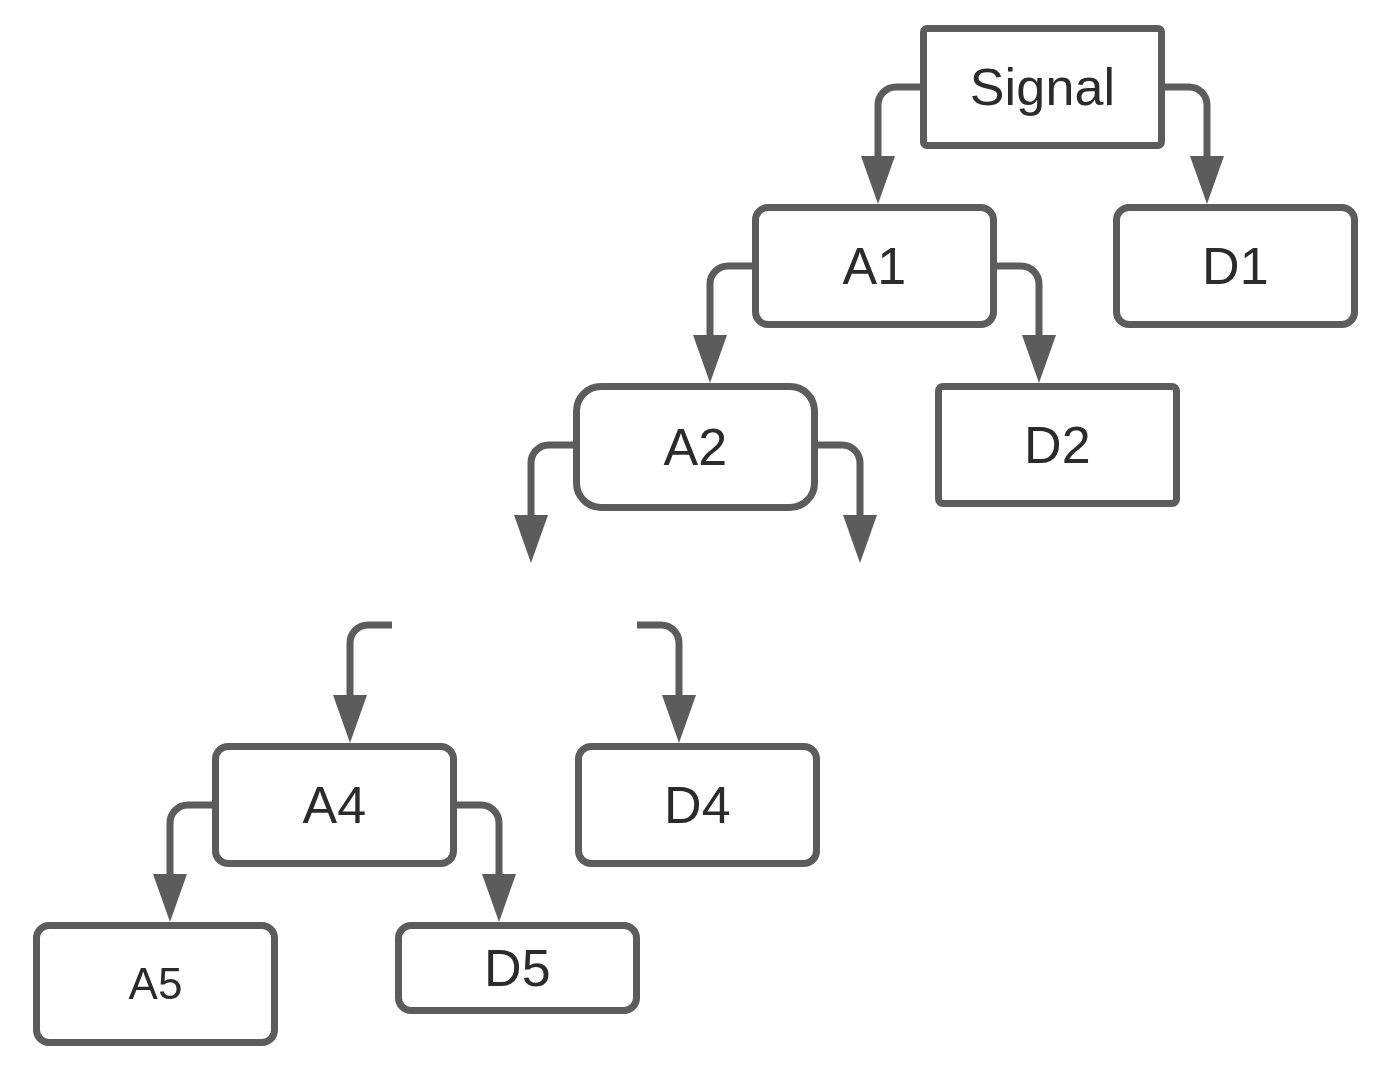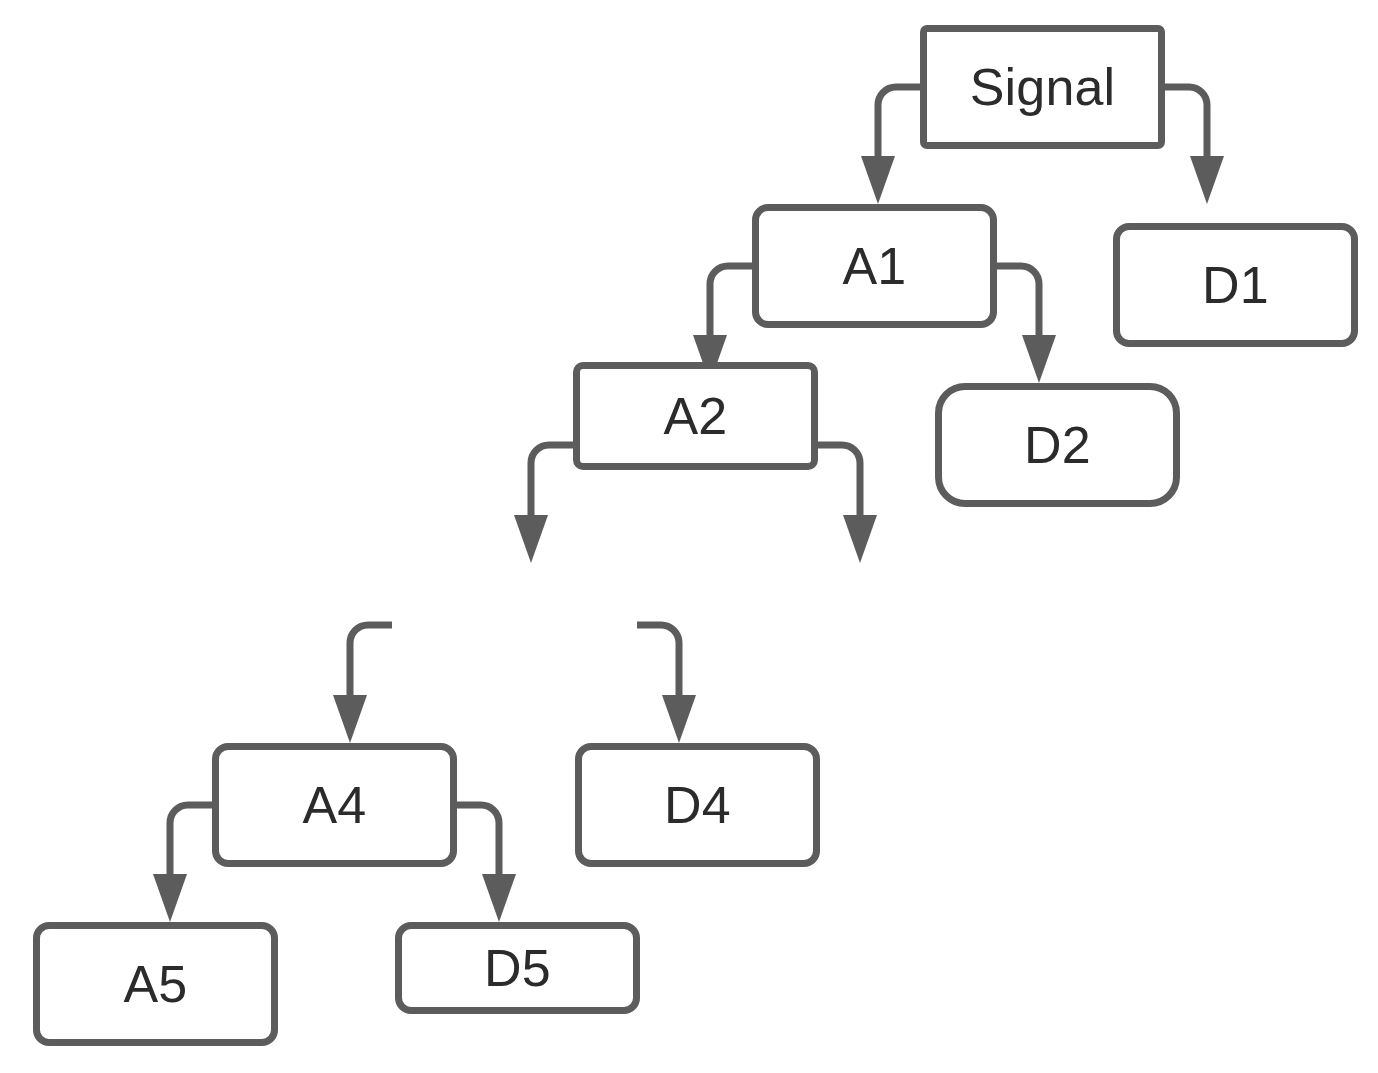--- a/index.html
+++ b/index.html
@@ -95,34 +95,34 @@
         <polygon points="482,874 516,874 499,922" fill="#5c5c5c"></polygon>
       </g>
     </svg>
 
 <div class="node-box" style="left: 920px; top: 25px; width: 245px; height: 124px; border-color: rgb(92, 92, 92); background: rgb(255, 255, 255); border-width: 7px; border-radius: 7px;">
       <span class="node-label" style="font-size: 52px; color: rgb(43, 43, 43);">Signal</span>
     </div>
     <div class="node-box" style="left: 752px; top: 204px; width: 245px; height: 124px; border-color: rgb(92, 92, 92); background: rgb(255, 255, 255); border-width: 7px; border-radius: 16px;">
       <span class="node-label" style="font-size: 52px; color: rgb(43, 43, 43);">A1</span>
     </div>
-    <div class="node-box" style="left: 1113px; top: 204px; width: 245px; height: 124px; border-color: rgb(92, 92, 92); background: rgb(255, 255, 255); border-width: 7px; border-radius: 16px; margin-top: 19px;">
+    <div class="node-box" style="left: 1113px; top: 204px; width: 245px; height: 124px; border-color: rgb(92, 92, 92); background: rgb(255, 255, 255); border-width: 7px; border-radius: 16px;">
       <span class="node-label" style="font-size: 52px; color: rgb(43, 43, 43);">D1</span>
     </div>
-    <div class="node-box" style="left: 573px; top: 362px; width: 245px; height: 108px; border-color: rgb(92, 92, 92); background: rgb(255, 255, 255); border-width: 7px; border-radius: 10px;">
+    <div class="node-box" style="left: 573px; top: 383px; width: 245px; height: 128px; border-color: rgb(92, 92, 92); background: rgb(255, 255, 255); border-width: 7px; border-radius: 28px;">
       <span class="node-label" style="font-size: 52px; color: rgb(43, 43, 43);">A2</span>
     </div>
-    <div class="node-box" style="left: 935px; top: 383px; width: 245px; height: 124px; border-color: rgb(92, 92, 92); background: rgb(255, 255, 255); border-width: 7px; border-radius: 30px;">
+    <div class="node-box" style="left: 935px; top: 383px; width: 245px; height: 124px; border-color: rgb(92, 92, 92); background: rgb(255, 255, 255); border-width: 7px; border-radius: 8px;">
       <span class="node-label" style="font-size: 52px; color: rgb(43, 43, 43);">D2</span>
     </div>
     <div class="node-box" style="left: 212px; top: 743px; width: 245px; height: 124px; border-color: rgb(92, 92, 92); background: rgb(255, 255, 255); border-width: 7px; border-radius: 16px;">
       <span class="node-label" style="font-size: 52px; color: rgb(43, 43, 43);">A4</span>
     </div>
     <div class="node-box" style="left: 575px; top: 743px; width: 245px; height: 124px; border-color: rgb(92, 92, 92); background: rgb(255, 255, 255); border-width: 7px; border-radius: 16px;">
       <span class="node-label" style="font-size: 52px; color: rgb(43, 43, 43);">D4</span>
     </div>
     <div class="node-box" style="left: 33px; top: 922px; width: 245px; height: 124px; border-color: rgb(92, 92, 92); background: rgb(255, 255, 255); border-width: 7px; border-radius: 16px;">
-      <span class="node-label" style="font-size: 52px; color: rgb(43, 43, 43);">A5</span>
+      <span class="node-label" style="font-size: 44px; color: rgb(43, 43, 43);">A5</span>
     </div>
     <div class="node-box" style="left: 395px; top: 922px; width: 245px; height: 92px; border-color: rgb(92, 92, 92); background: rgb(255, 255, 255); border-width: 7px; border-radius: 16px;">
       <span class="node-label" style="font-size: 52px; color: rgb(43, 43, 43);">D5</span>
     </div>
   </div>
 
 </body></html>

